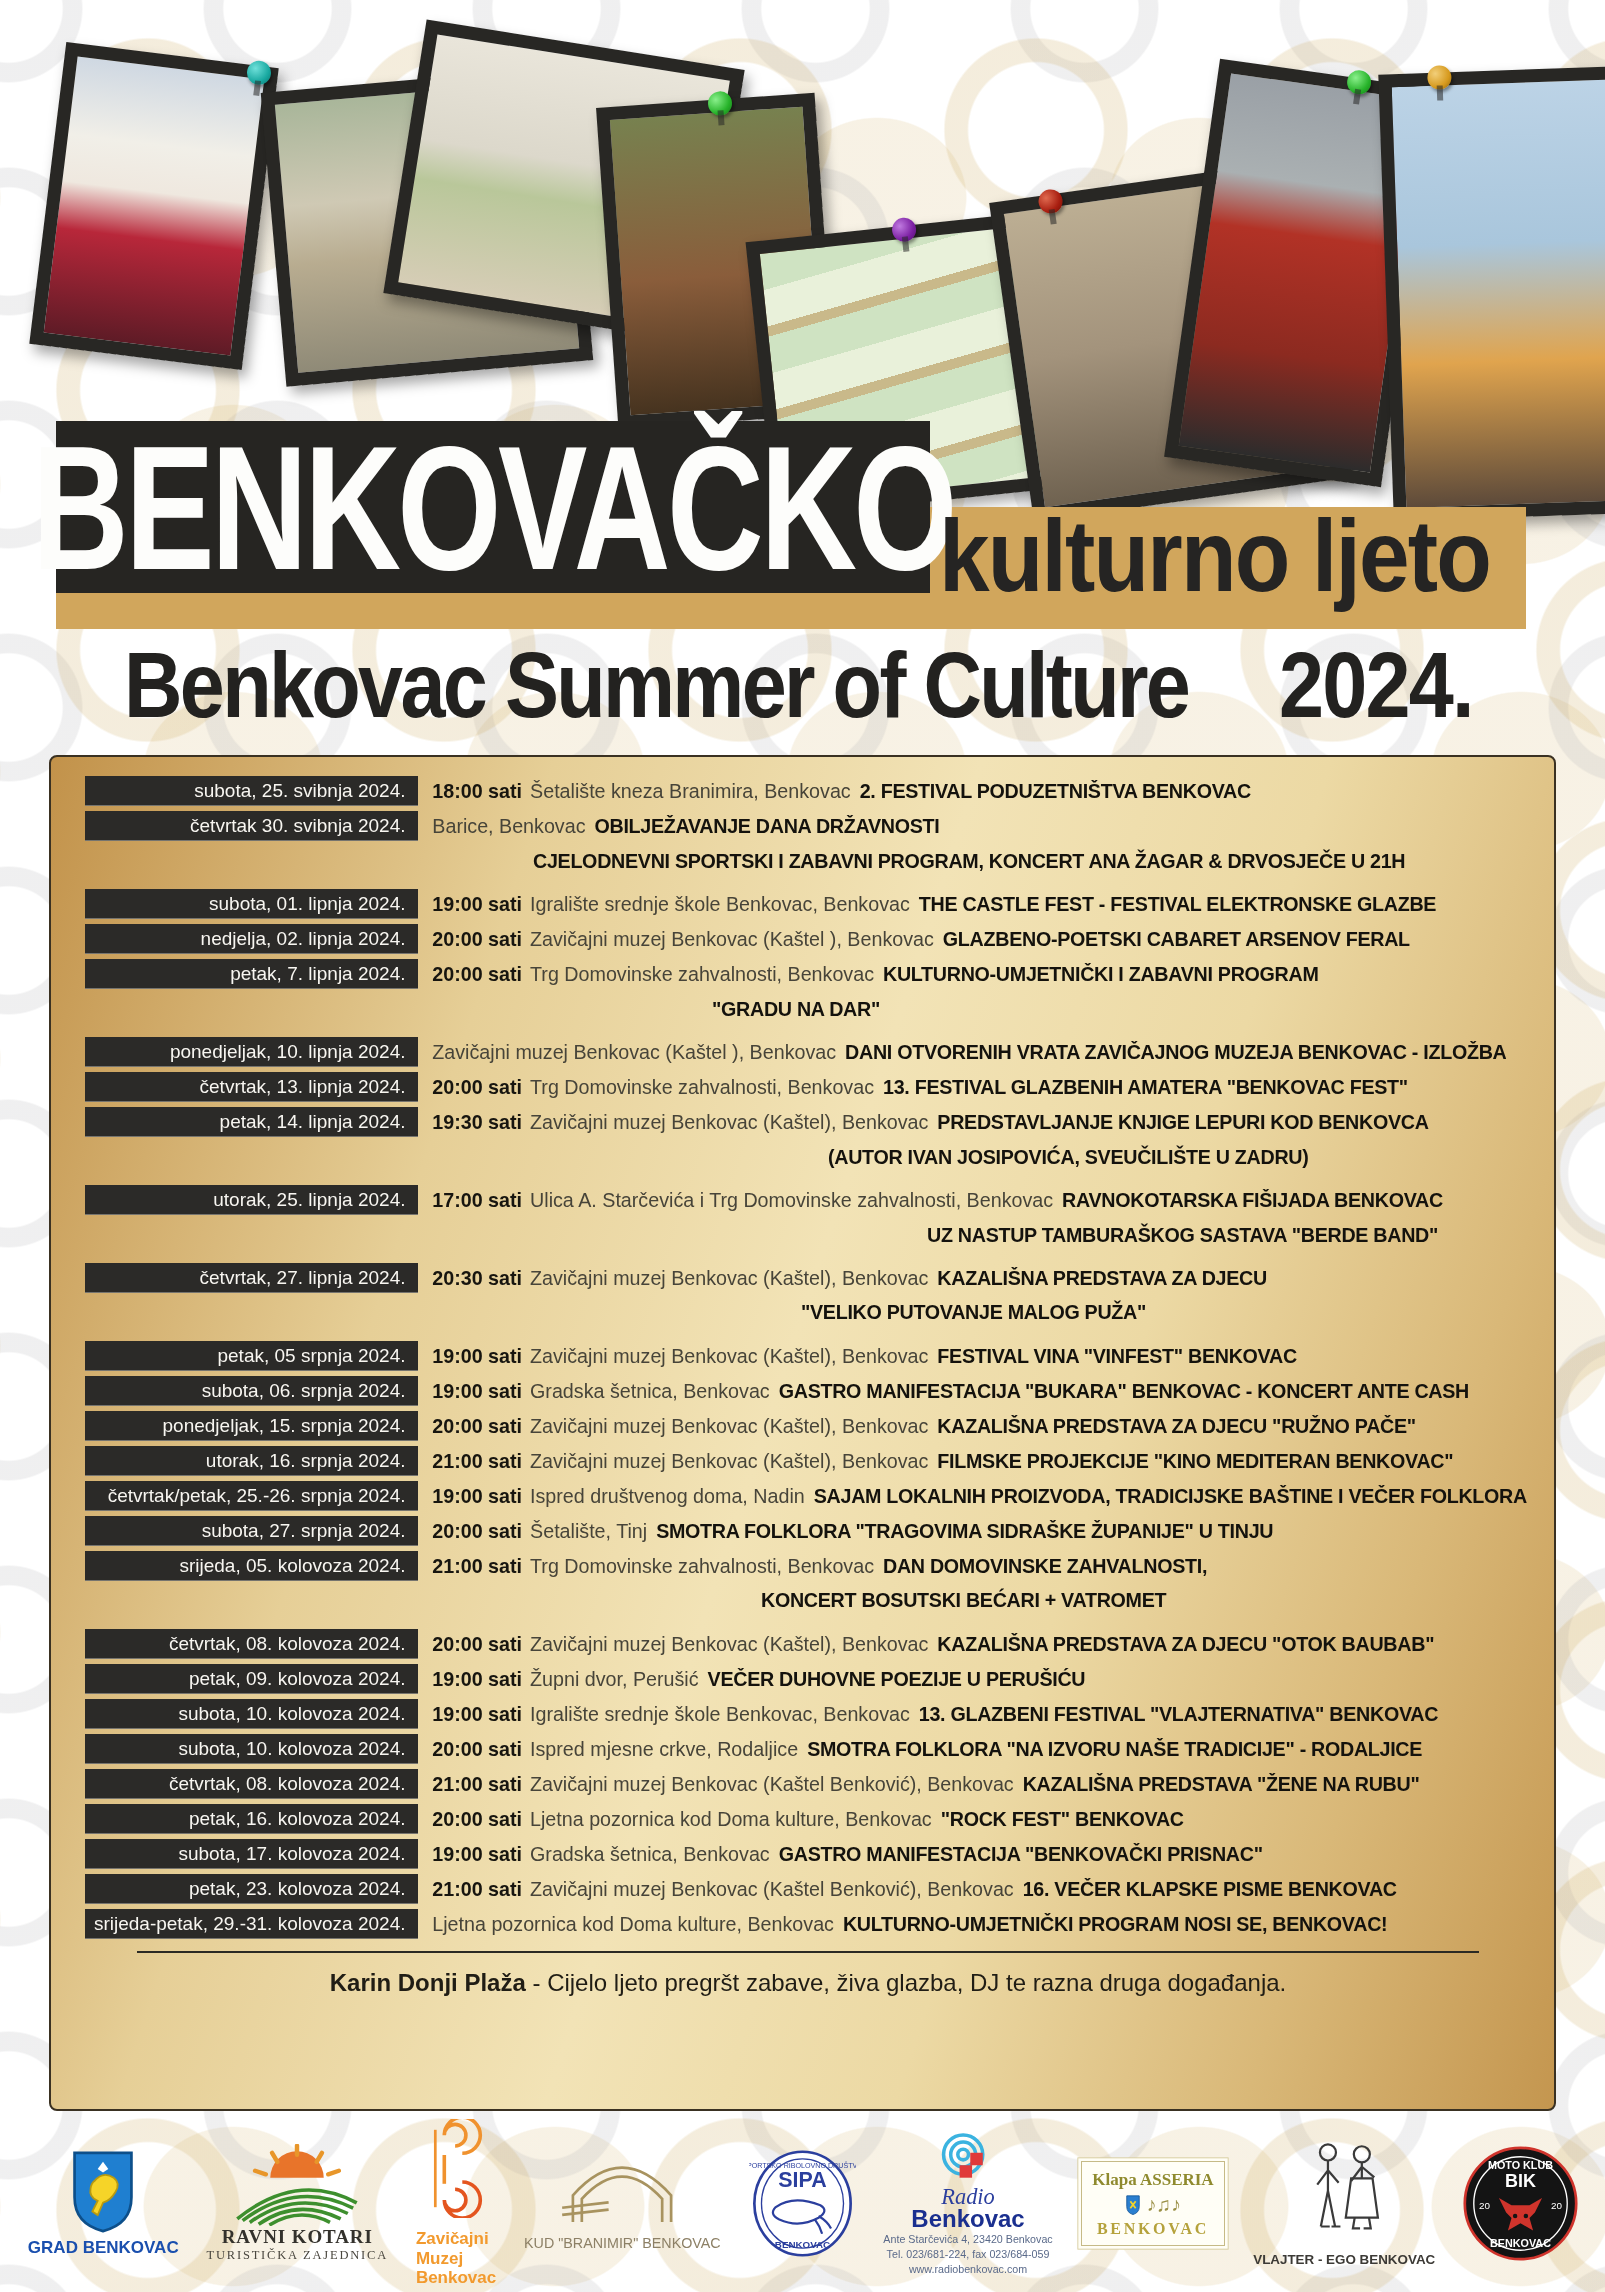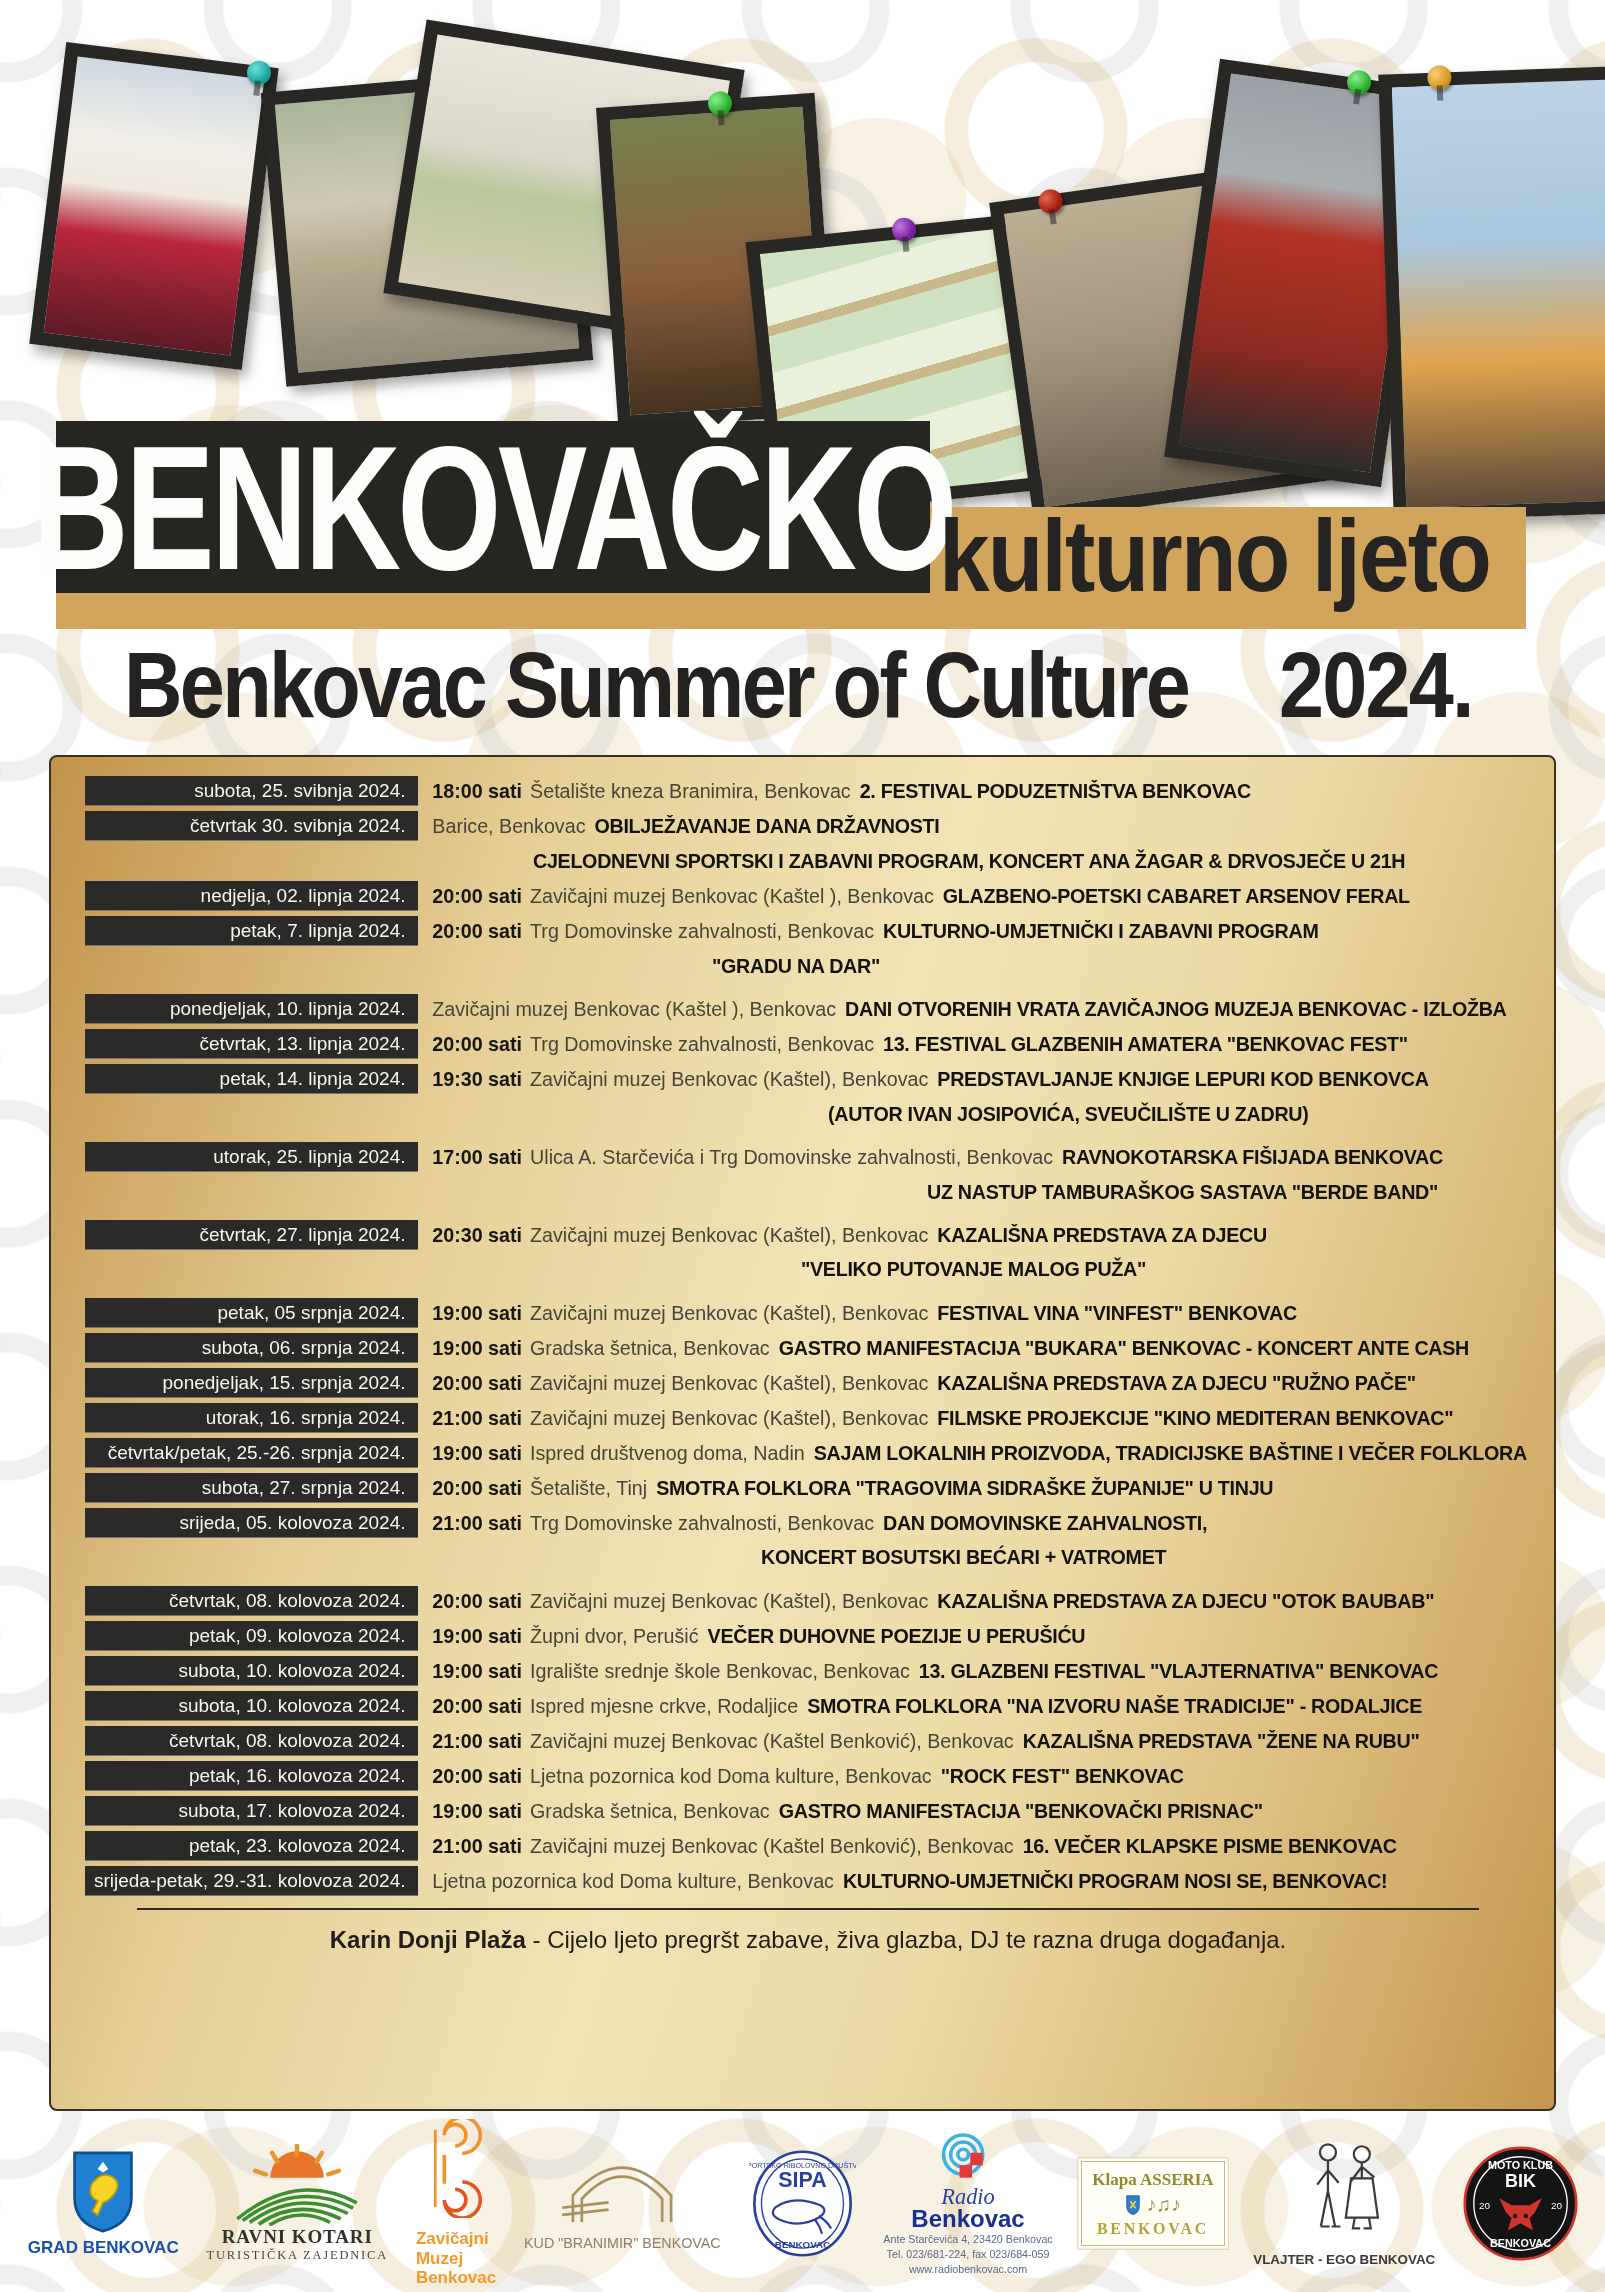--- a/index.html
+++ b/index.html
@@ -137,20 +137,26 @@
   </div>
         <div class="event-row">
     <div class="badge">četvrtak 30. svibnja 2024.</div>
     <div class="content">
       <span class="loc">Barice, Benkovac</span><span class="etitle">OBILJEŽAVANJE DANA DRŽAVNOSTI</span>
     </div>
   </div>
         <div class="cont-row" style="padding-left: 448px;">
     <span>CJELODNEVNI SPORTSKI I ZABAVNI PROGRAM,  KONCERT ANA ŽAGAR &amp; DRVOSJEČE U 21H</span>
   </div>
+        <div class="event-row gap">
+    <div class="badge">subota, 01. lipnja 2024.</div>
+    <div class="content">
+      <span class="time">19:00 sati</span><span class="loc">Igralište srednje škole Benkovac, Benkovac</span><span class="etitle">THE CASTLE FEST - FESTIVAL ELEKTRONSKE GLAZBE</span>
+    </div>
+  </div>
         <div class="event-row">
     <div class="badge">nedjelja, 02. lipnja 2024.</div>
     <div class="content">
       <span class="time">20:00 sati</span><span class="loc">Zavičajni muzej Benkovac (Kaštel ), Benkovac</span><span class="etitle">GLAZBENO-POETSKI CABARET ARSENOV FERAL</span>
     </div>
   </div>
         <div class="event-row">
     <div class="badge">petak, 7. lipnja 2024.</div>
     <div class="content">
       <span class="time">20:00 sati</span><span class="loc">Trg Domovinske zahvalnosti, Benkovac</span><span class="etitle">KULTURNO-UMJETNIČKI I ZABAVNI PROGRAM</span>

